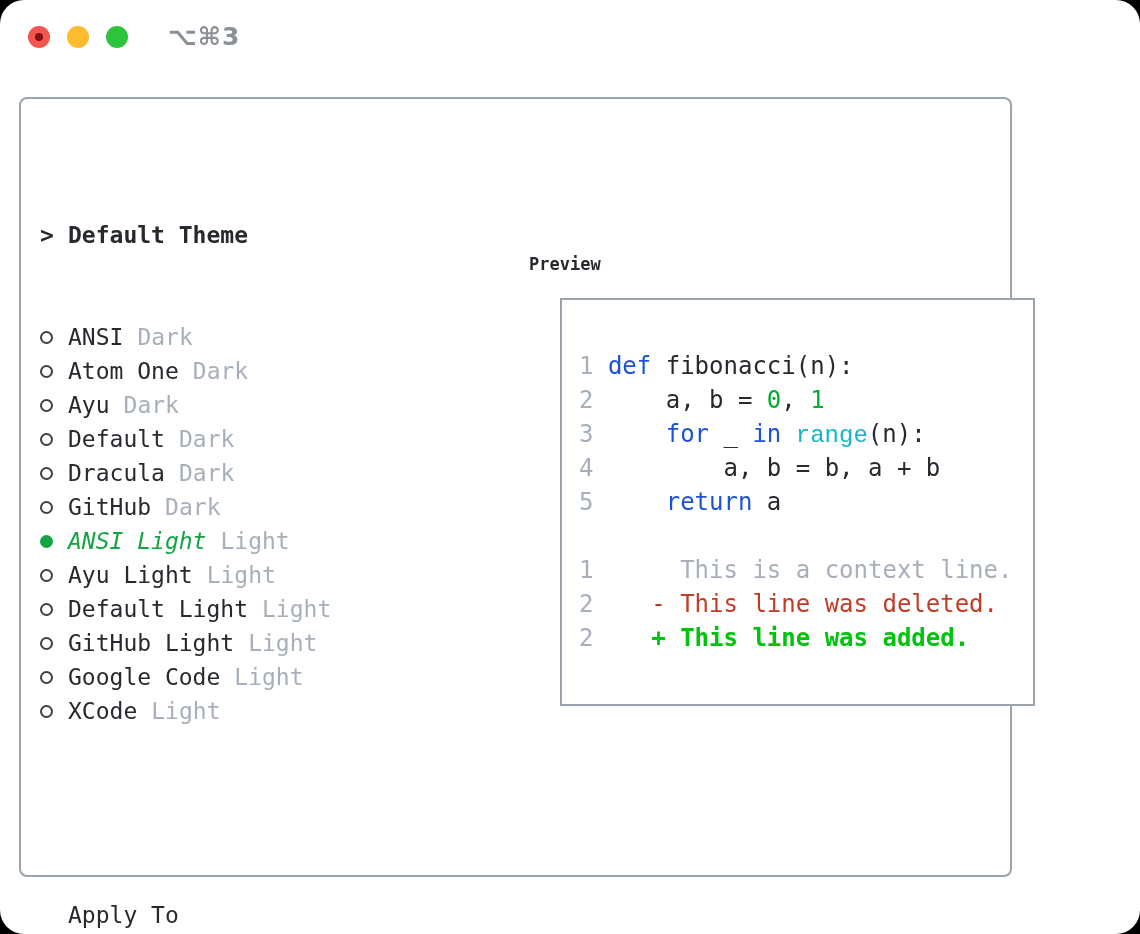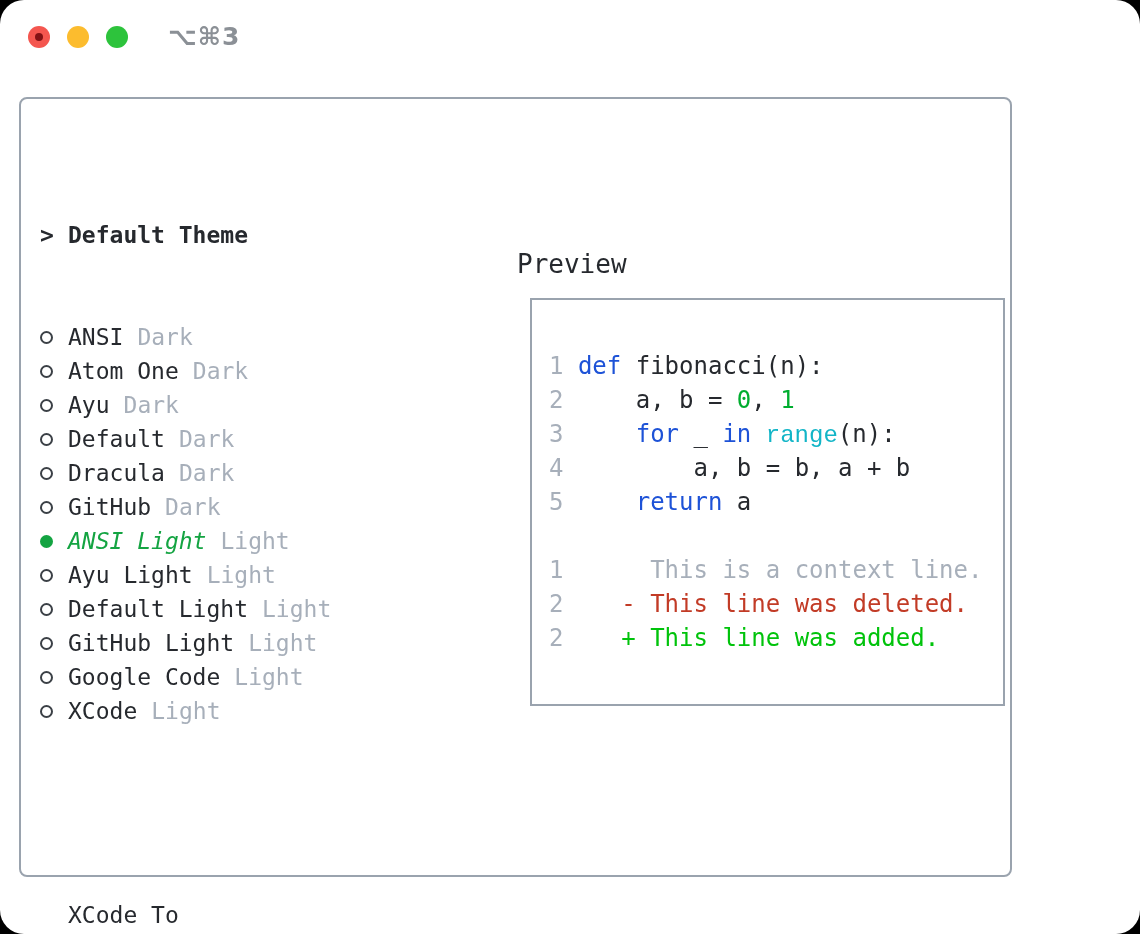--- a/index.html
+++ b/index.html
@@ -44,41 +44,41 @@
   }
   .radio.on{border-color:var(--green_select);background:var(--green_select);}
   .prompt{font-weight:bold;color:var(--ink);}
   .hdr{font-weight:bold;color:var(--ink);}
   .lbl{color:var(--ink);}
   .lbl.sel{color:var(--green_select);font-style:italic;}
   .tag{color:var(--muted);margin-left:14px;}
   .spacer{height:34px;}
   
   .preview-title{
-    position:absolute;left:496px;top:148px;height:34px;line-height:34px;
-    font-size:26px;font-weight:normal;color:var(--ink);
+    position:absolute;left:508px;top:148px;height:34px;line-height:34px;
+    font-size:17px;font-weight:bold;color:var(--ink);
   }
   .preview-box{
-    position:absolute;left:509px;top:199px;width:475px;height:408px;
+    position:absolute;left:539px;top:199px;width:475px;height:408px;
     box-sizing:border-box;border:2px solid var(--border);background:#fff;
     overflow:hidden;
   }
   .code{
     position:absolute;left:17px;top:49px;
     font-size:24px;line-height:34px;white-space:pre;color:var(--ink);
   }
   .code-line{height:34px;}
   .gutter{display:inline-block;width:2ch;color:var(--muted);}
   .tok-kw{color:var(--blue_kw);}
   .tok-fn{color:var(--cyan_fn);font-family:Liberation Mono, monospace;}
   .tok-num{color:var(--green_num);}
   .tok-plain{color:var(--ink);}
   .tok-ctx{color:var(--muted);}
   .tok-del{color:var(--red_del);}
-  .tok-add{color:var(--green_bright);}
+  .tok-add{color:var(--green_bright);font-weight:bold;}
 </style>
 </head>
 <body>
 
 <div class="window">
 
   <div class="titlebar">
     <div class="traffic red"></div>
     <div class="traffic yellow"></div>
     <div class="traffic green"></div>
@@ -89,21 +89,21 @@
 
     <div class="left-col">
       <div class="row">
         <span class="icon-cell"><span class="prompt">&gt;</span></span>
         <span class="hdr">Default Theme</span>
       </div>
       <div id="theme-list"><div class="row"><span class="icon-cell"><span class="radio"></span></span><span class="lbl">ANSI</span><span class="tag">Dark</span></div><div class="row"><span class="icon-cell"><span class="radio"></span></span><span class="lbl">Atom One</span><span class="tag">Dark</span></div><div class="row"><span class="icon-cell"><span class="radio"></span></span><span class="lbl">Ayu</span><span class="tag">Dark</span></div><div class="row"><span class="icon-cell"><span class="radio"></span></span><span class="lbl">Default</span><span class="tag">Dark</span></div><div class="row"><span class="icon-cell"><span class="radio"></span></span><span class="lbl">Dracula</span><span class="tag">Dark</span></div><div class="row"><span class="icon-cell"><span class="radio"></span></span><span class="lbl">GitHub</span><span class="tag">Dark</span></div><div class="row"><span class="icon-cell"><span class="radio on"></span></span><span class="lbl sel">ANSI Light</span><span class="tag">Light</span></div><div class="row"><span class="icon-cell"><span class="radio"></span></span><span class="lbl">Ayu Light</span><span class="tag">Light</span></div><div class="row"><span class="icon-cell"><span class="radio"></span></span><span class="lbl">Default Light</span><span class="tag">Light</span></div><div class="row"><span class="icon-cell"><span class="radio"></span></span><span class="lbl">GitHub Light</span><span class="tag">Light</span></div><div class="row"><span class="icon-cell"><span class="radio"></span></span><span class="lbl">Google Code</span><span class="tag">Light</span></div><div class="row"><span class="icon-cell"><span class="radio"></span></span><span class="lbl">XCode</span><span class="tag">Light</span></div></div>
       <div class="spacer"></div>
       <div class="row">
         <span class="icon-cell"></span>
-        <span class="lbl">XCode To</span>
+        <span class="lbl">Apply To</span>
       </div>
       
       
       
     </div>
 
     <div class="preview-title">Preview</div>
 
     <div class="preview-box">
       <div class="code" id="code"><div class="code-line"><span class="gutter">1</span><span class="tok-kw">def</span><span class="tok-plain"> fibonacci(n):</span></div><div class="code-line"><span class="gutter">2</span><span class="tok-plain">    a, b = </span><span class="tok-num">0</span><span class="tok-plain">, </span><span class="tok-num">1</span></div><div class="code-line"><span class="gutter">3</span><span class="tok-plain">    </span><span class="tok-kw">for</span><span class="tok-plain"> _ </span><span class="tok-kw">in</span><span class="tok-plain"> </span><span class="tok-fn">range</span><span class="tok-plain">(n):</span></div><div class="code-line"><span class="gutter">4</span><span class="tok-plain">        a, b = b, a + b</span></div><div class="code-line"><span class="gutter">5</span><span class="tok-plain">    </span><span class="tok-kw">return</span><span class="tok-plain"> a</span></div><div class="code-line"><span class="gutter"></span></div><div class="code-line"><span class="gutter">1</span><span class="tok-ctx">     This is a context line.</span></div><div class="code-line"><span class="gutter">2</span><span class="tok-del">   - This line was deleted.</span></div><div class="code-line"><span class="gutter">2</span><span class="tok-add">   + This line was added.</span></div></div>

